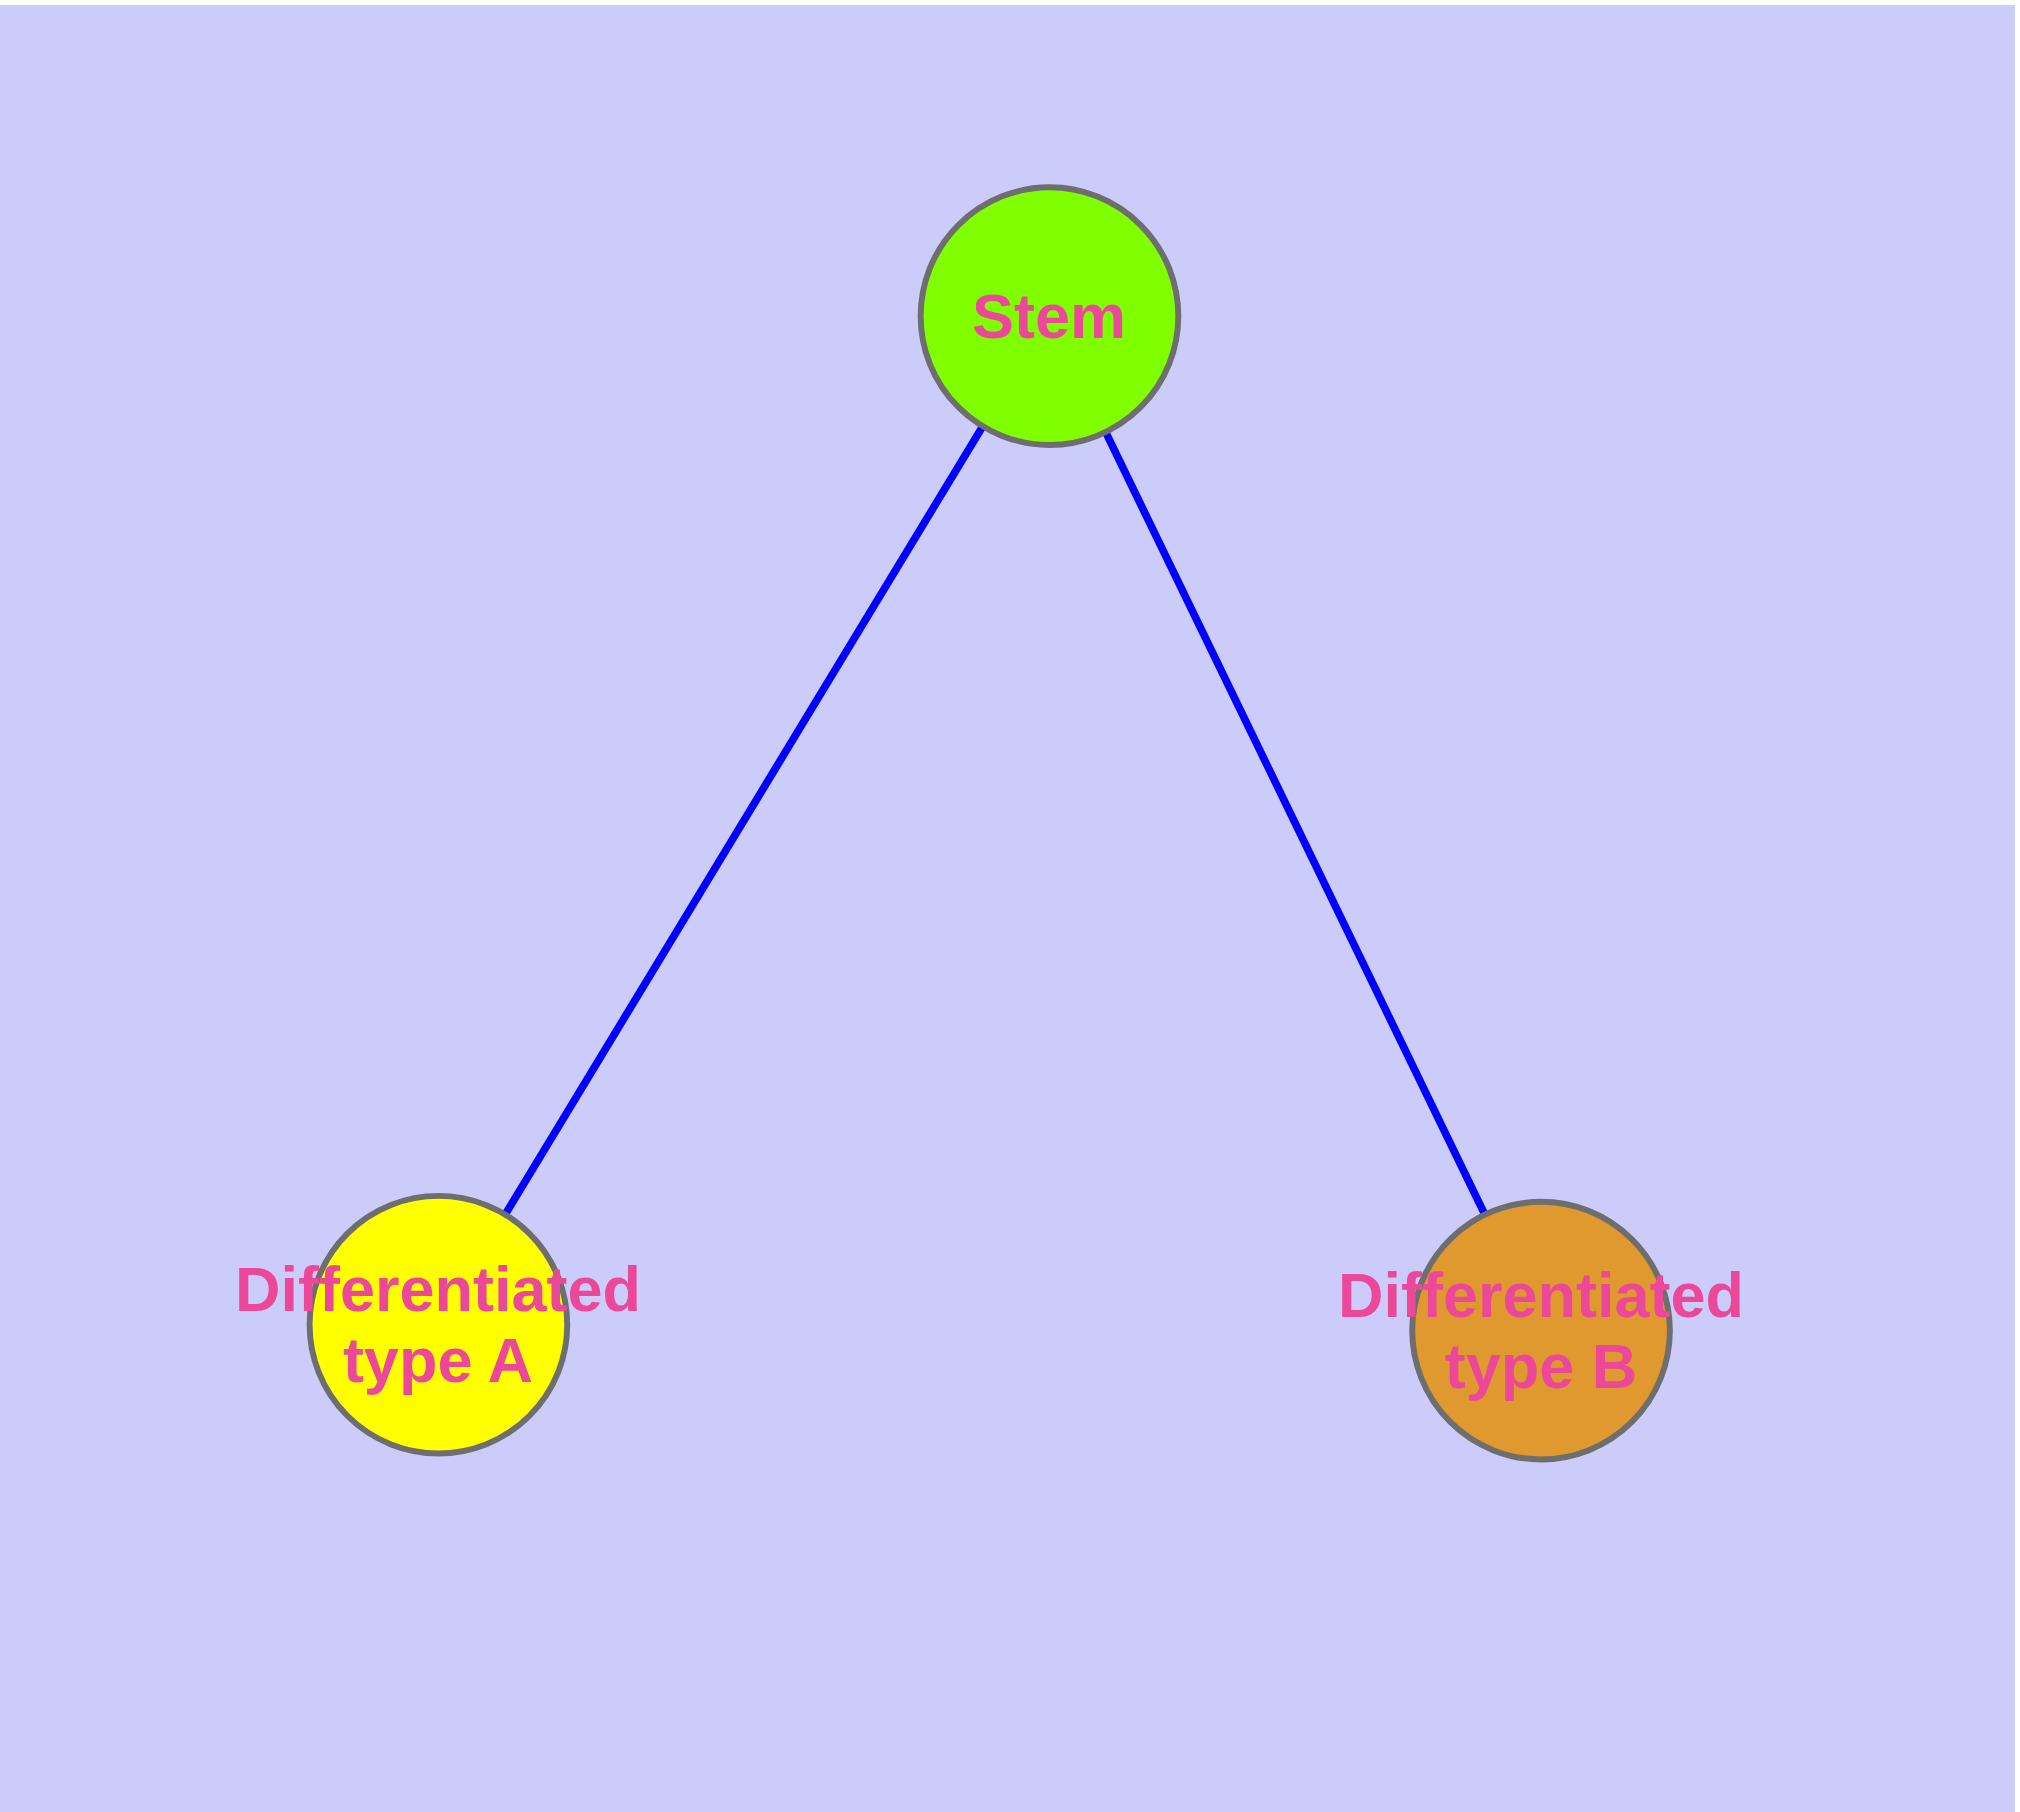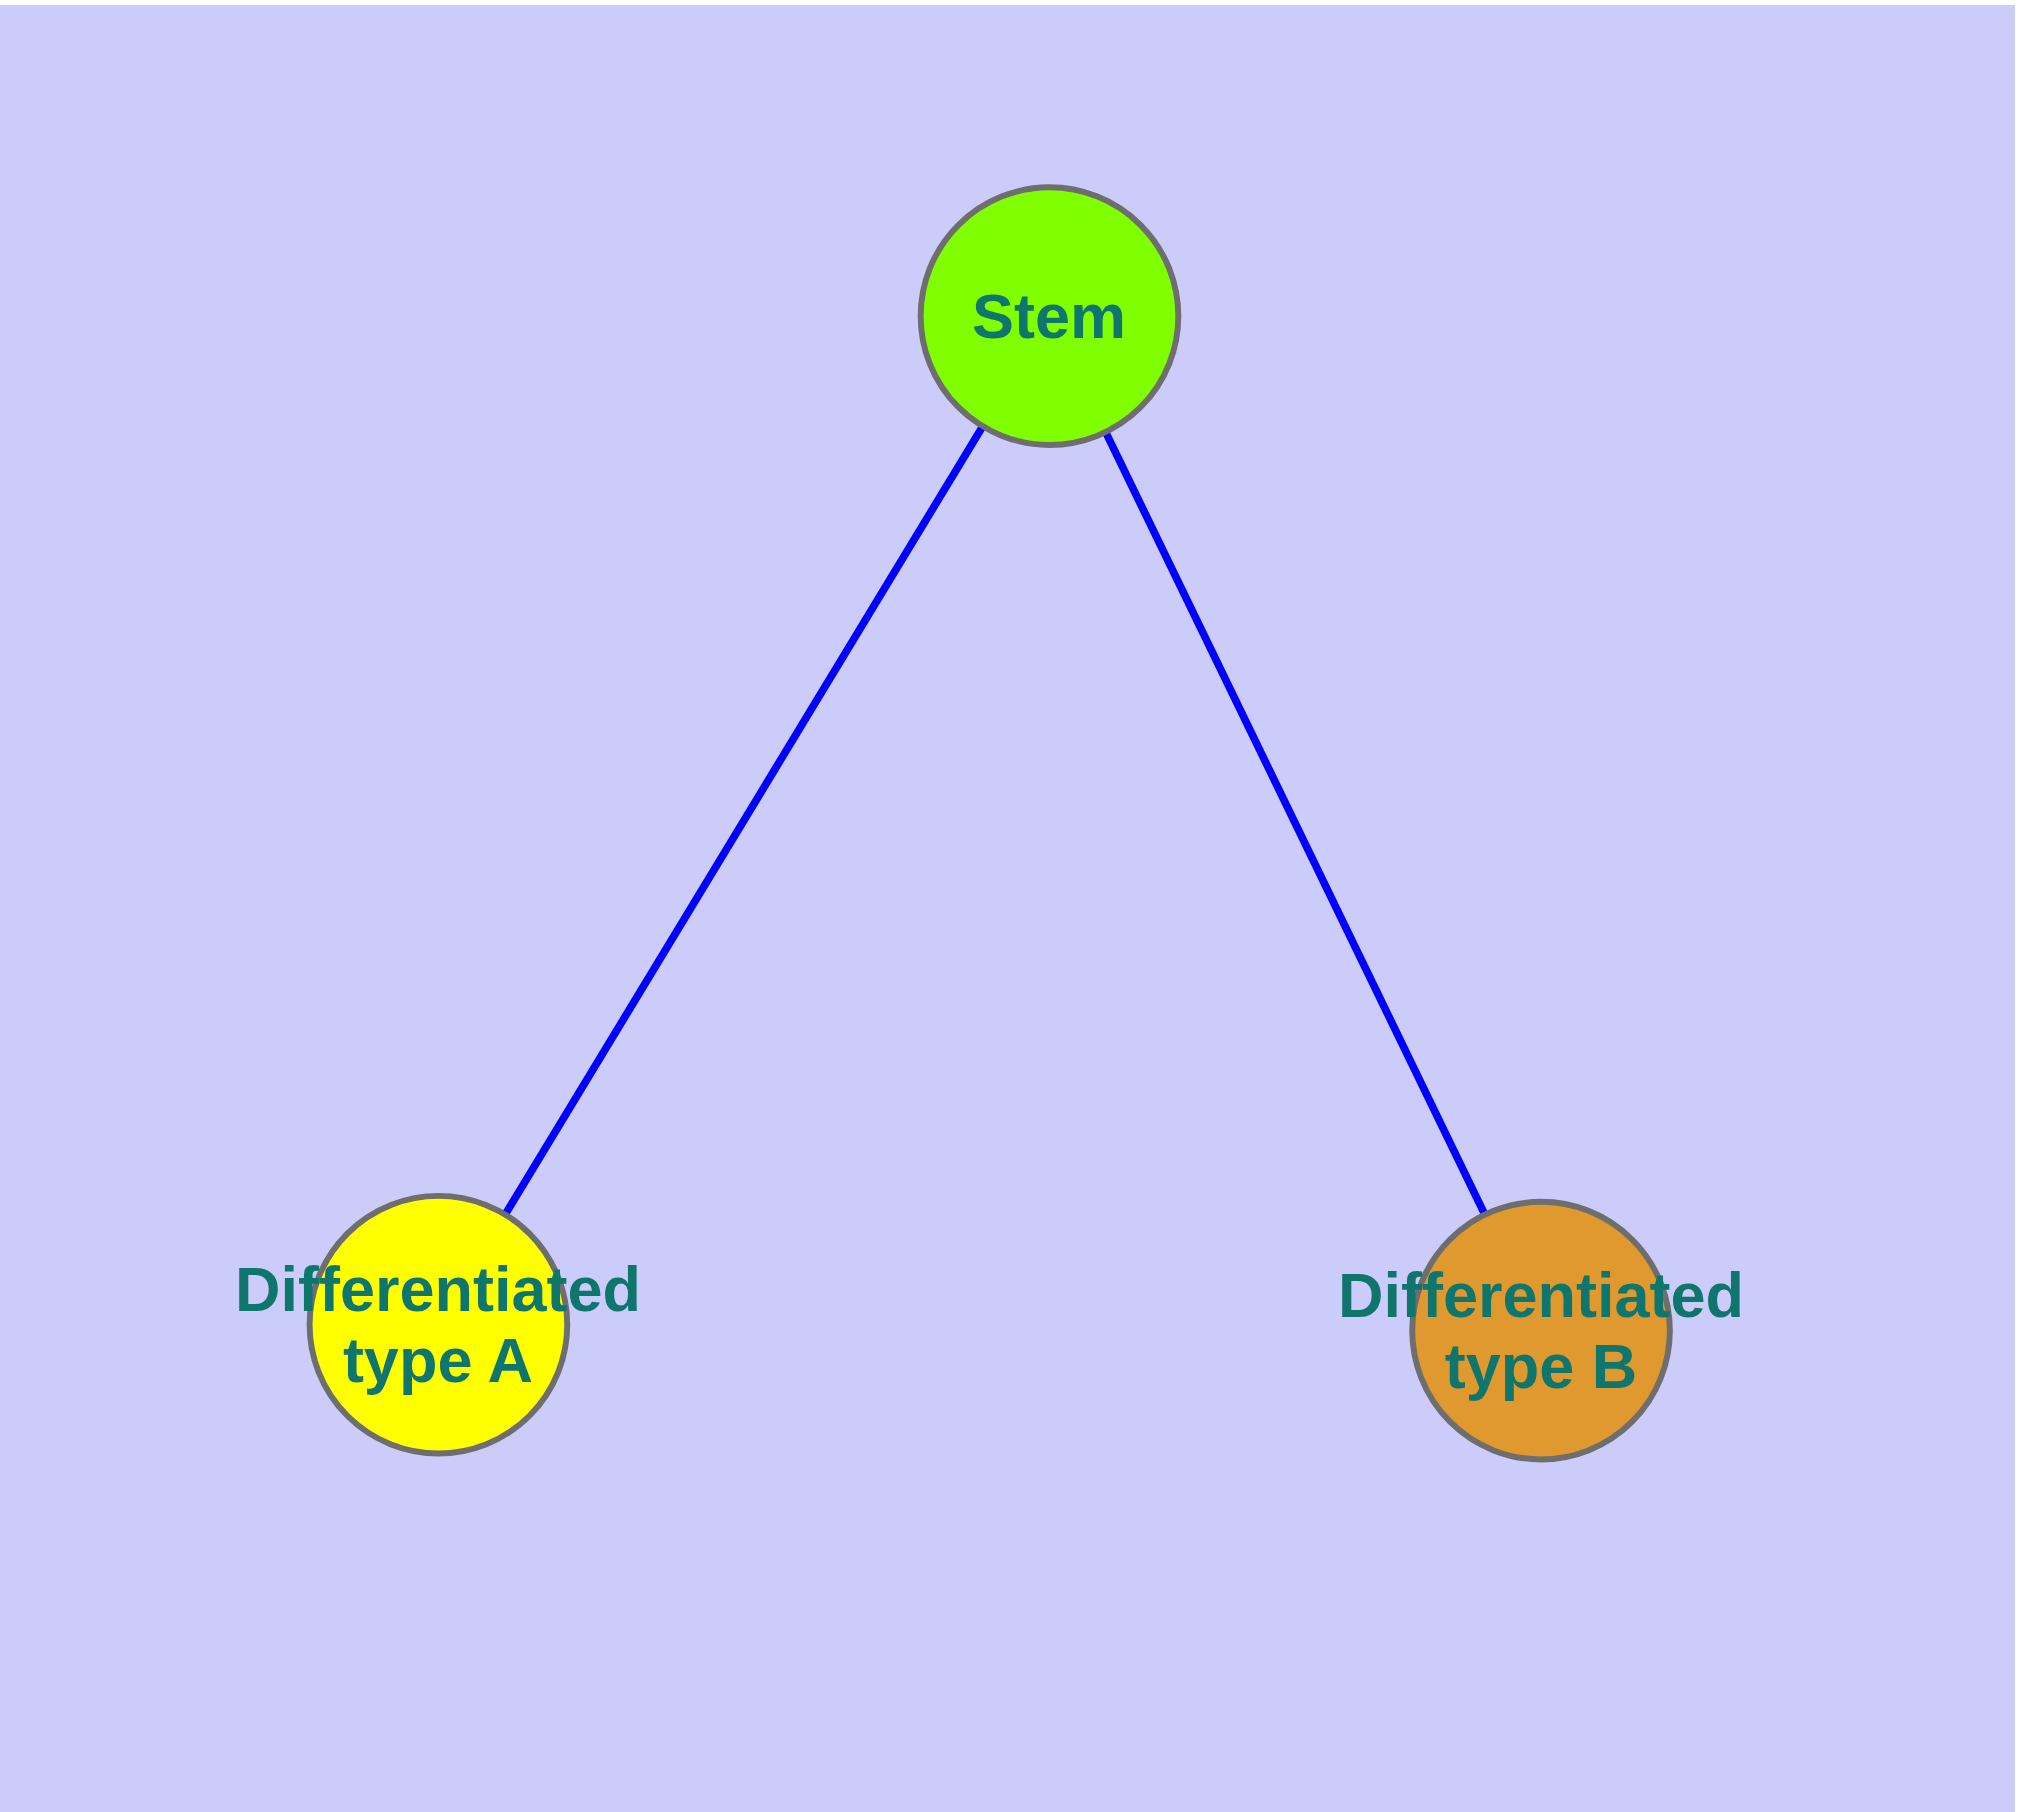--- a/index.html
+++ b/index.html
@@ -36,21 +36,21 @@
     stroke-width: 9;
     stroke-linecap: butt;
     fill: none;
   }
   .node-circle {
     stroke: #6e6e6e;
     stroke-width: 7;
   }
   .node-label {
     position: absolute;
-    color: #0f766e;
+    color: #ec4899;
     font-weight: bold;
     font-size: 63px;
     line-height: 1.12;
     text-align: center;
     white-space: pre;
     transform: translate(-50%, -50%);
     pointer-events: none;
   }
 </style>
 </head>

